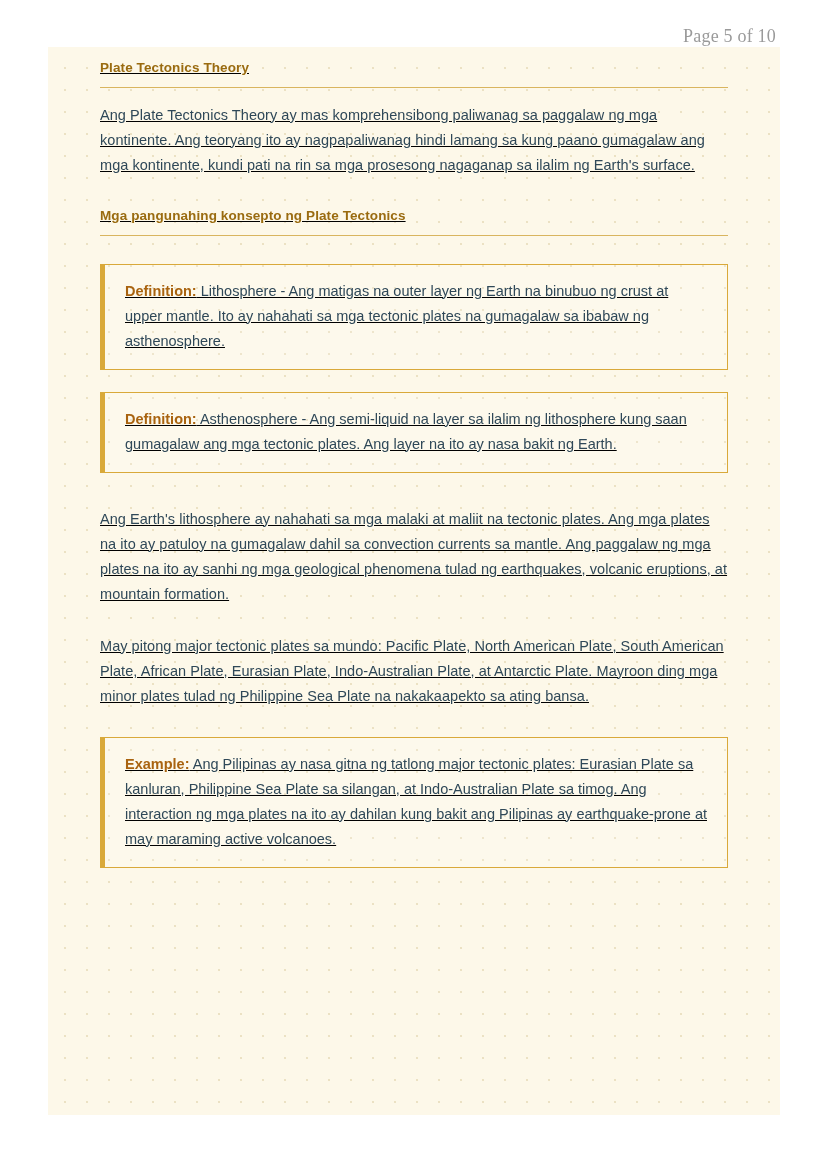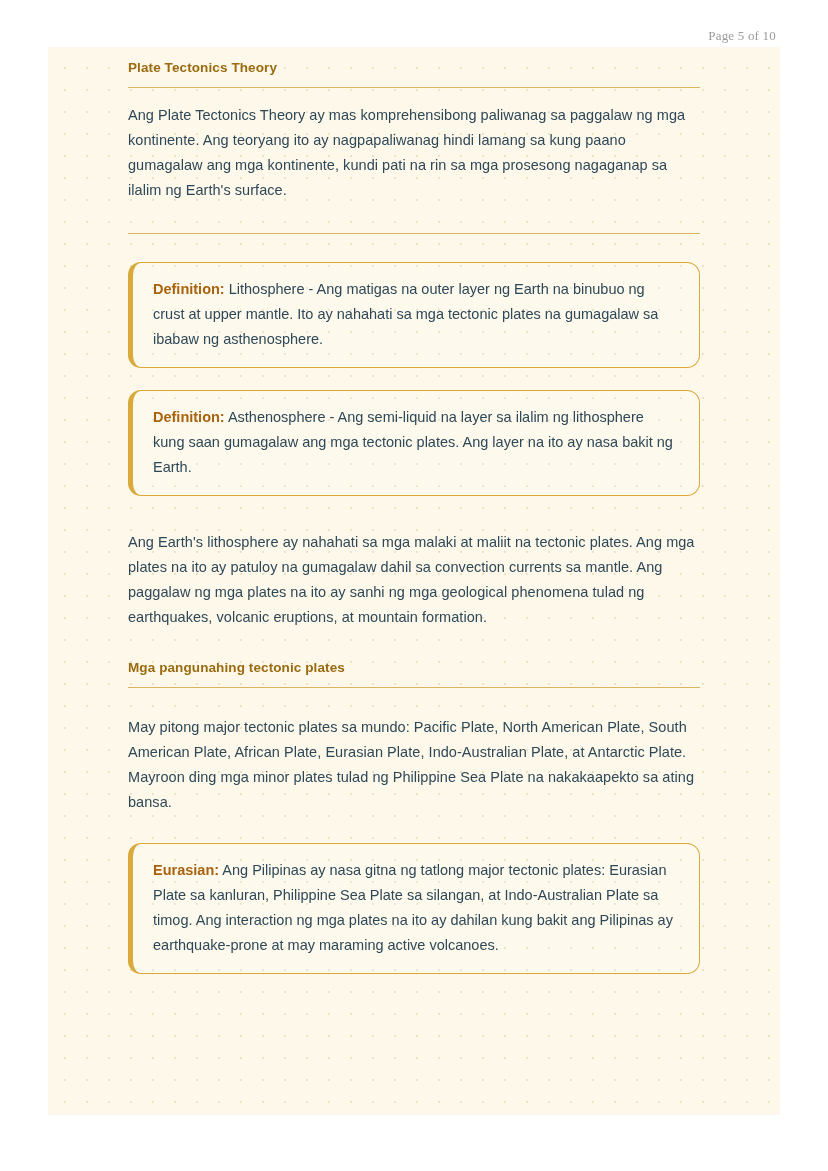--- a/index.html
+++ b/index.html
@@ -24,40 +24,41 @@
     left: 0;
     right: 0;
     height: 47px;
     display: flex;
     align-items: center;
     justify-content: flex-end;
     padding-right: 52px;
   }
   .page-number {
     font-family: "Liberation Serif", serif;
-    font-size: 13px;
+    font-size: 18px;
     color: #9a9a9a;
     letter-spacing: 0.2px;
     margin-top: 25px;
   }
   .sheet {
     position: absolute;
     top: 47px;
     left: 48px;
     width: 732px;
     height: 1068px;
     background: #fdf8e9;
     background-image:
       radial-gradient(circle, rgba(214,198,150,0.45) 1px, transparent 1.2px);
     background-size: 22px 22px;
     background-position: 6px 10px;
   }
   .sheet-inner {
     position: relative;
-    padding: 0 80px;
+    padding: 0 52px;
+    text-decoration: underline;
   }
   .section-title {
     font-size: 13.5px;
     font-weight: bold;
     color: #9a6b10;
     letter-spacing: 0.1px;
     padding-top: 0;
   }
   .rule {
     height: 1px;
@@ -66,21 +67,21 @@
   }
   .body-text {
     font-size: 14.5px;
     line-height: 25px;
     color: #2f4858;
     letter-spacing: 0.05px;
   }
   .callout {
     border: 1.5px solid #d9a93a;
     border-left: 5px solid #d9a93a;
-    border-radius: 13px;
+    border-radius: 0;
     background: rgba(255,255,255,0.15);
     padding: 14px 20px 15px 20px;
   }
   .callout .label {
     font-weight: bold;
     color: #a9630f;
   }
   .callout p {
     margin: 0;
     font-size: 14.5px;
@@ -121,42 +122,39 @@
     <div class="sheet-inner">
 
       <div class="blk-title-1">
         <div class="section-title">Plate Tectonics Theory</div>
         <div class="rule"></div>
       </div>
 
       <p class="body-text gap-para-1">Ang Plate Tectonics Theory ay mas komprehensibong paliwanag sa paggalaw ng mga kontinente. Ang teoryang ito ay nagpapaliwanag hindi lamang sa kung paano gumagalaw ang mga kontinente, kundi pati na rin sa mga prosesong nagaganap sa ilalim ng Earth's surface.</p>
 
       <div class="gap-title-2">
+        <div class="section-title">Mga pangunahing konsepto ng Plate Tectonics</div>
         <div class="rule"></div>
       </div>
 
       <div class="callout gap-callout-1">
         <p><span class="label">Definition:</span><span> Lithosphere - Ang matigas na outer layer ng Earth na binubuo ng crust at upper mantle. Ito ay nahahati sa mga tectonic plates na gumagalaw sa ibabaw ng asthenosphere.</span></p>
       </div>
 
       <div class="callout gap-callout-2">
         <p><span class="label">Definition:</span><span> Asthenosphere - Ang semi-liquid na layer sa ilalim ng lithosphere kung saan gumagalaw ang mga tectonic plates. Ang layer na ito ay nasa bakit ng Earth.</span></p>
       </div>
 
       <p class="body-text gap-para-2">Ang Earth's lithosphere ay nahahati sa mga malaki at maliit na tectonic plates. Ang mga plates na ito ay patuloy na gumagalaw dahil sa convection currents sa mantle. Ang paggalaw ng mga plates na ito ay sanhi ng mga geological phenomena tulad ng earthquakes, volcanic eruptions, at mountain formation.</p>
 
-      <div class="gap-title-3">
-        <div class="section-title">Mga pangunahing tectonic plates</div>
-        <div class="rule"></div>
-      </div>
 
       <p class="body-text gap-para-3">May pitong major tectonic plates sa mundo: Pacific Plate, North American Plate, South American Plate, African Plate, Eurasian Plate, Indo-Australian Plate, at Antarctic Plate. Mayroon ding mga minor plates tulad ng Philippine Sea Plate na nakakaapekto sa ating bansa.</p>
 
       <div class="callout gap-callout-3">
-        <p><span class="label">Eurasian:</span><span> Ang Pilipinas ay nasa gitna ng tatlong major tectonic plates: Eurasian Plate sa kanluran, Philippine Sea Plate sa silangan, at Indo-Australian Plate sa timog. Ang interaction ng mga plates na ito ay dahilan kung bakit ang Pilipinas ay earthquake-prone at may maraming active volcanoes.</span></p>
+        <p><span class="label">Example:</span><span> Ang Pilipinas ay nasa gitna ng tatlong major tectonic plates: Eurasian Plate sa kanluran, Philippine Sea Plate sa silangan, at Indo-Australian Plate sa timog. Ang interaction ng mga plates na ito ay dahilan kung bakit ang Pilipinas ay earthquake-prone at may maraming active volcanoes.</span></p>
       </div>
 
     </div>
   </div>
 
   <div class="footer">
     <span>Knowunity</span>
   </div>
 
 </div>

